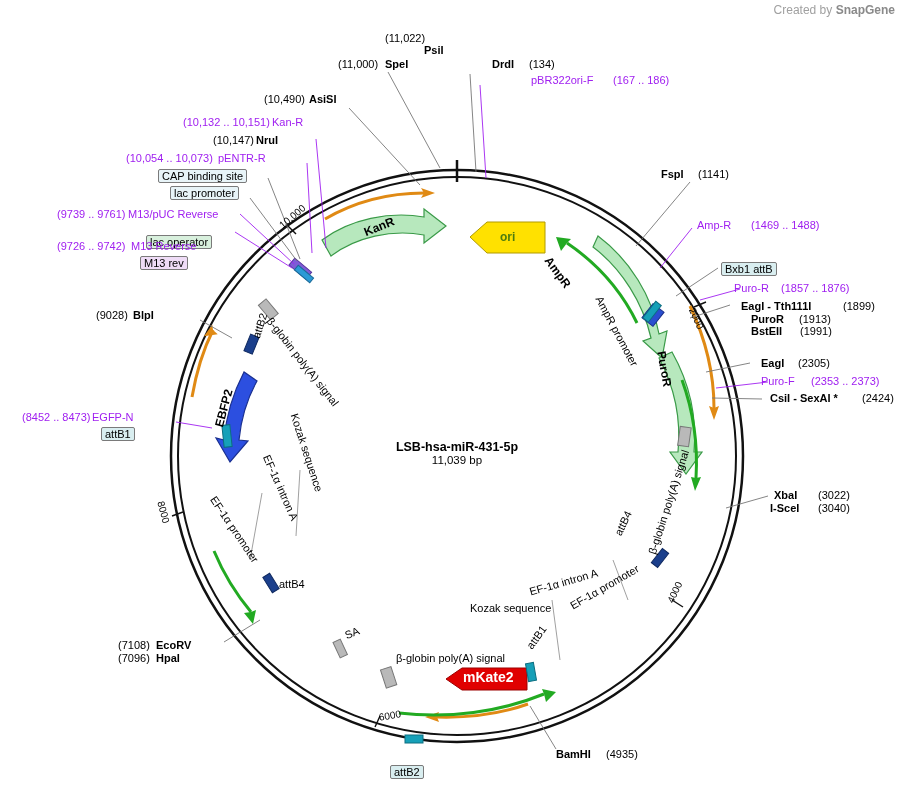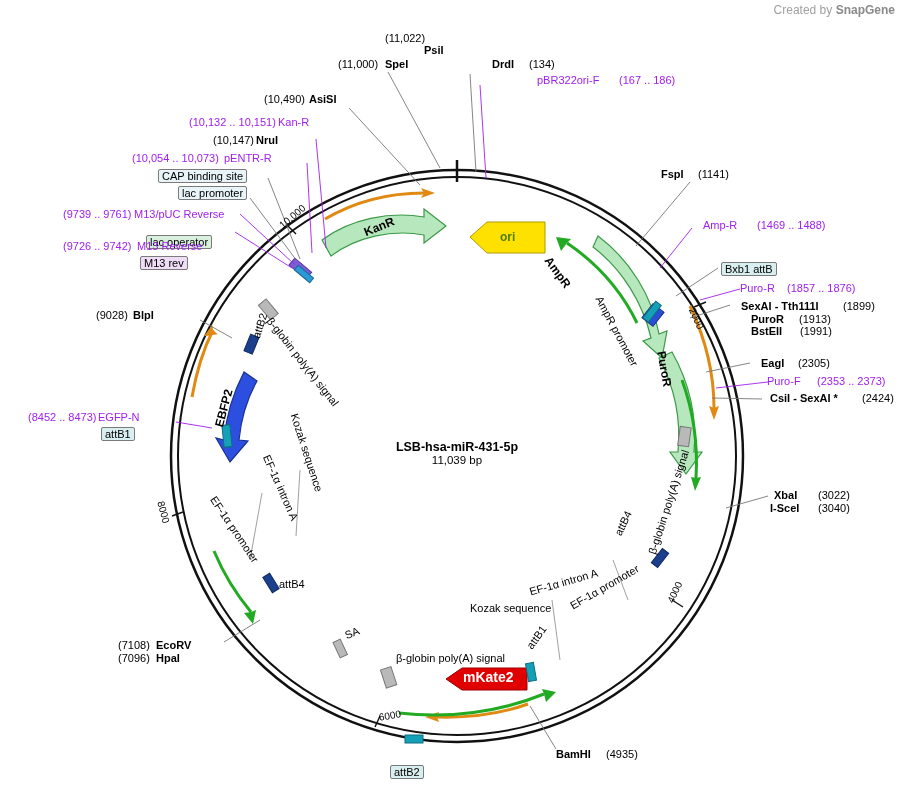--- a/index.html
+++ b/index.html
@@ -6,21 +6,21 @@
   body{
     width:903px;height:789px;
     background:#ffffff;
     font-family:"Liberation Sans", sans-serif;
     position:relative;
     overflow:hidden;
   }
   #stage{position:absolute;left:0;top:0;width:903px;height:789px;}
   .lbl{position:absolute;white-space:nowrap;font-size:11px;color:#000;}
   .bold{font-weight:bold;}
-  .purple{color:#a020f0;margin-left:6px;}
+  .purple{color:#a020f0;}
   .small{font-size:10px;}
   .boxed{
     border:1px solid #7a7a7a;background:#e8f4f8;padding:0px 3px;border-radius:2px;
     font-size:11px;
   }
   .boxed-lac{border:1px solid #7a7a7a;background:#d8f0dd;padding:0px 3px;border-radius:2px;font-size:11px;}
   .boxed-m13{border:1px solid #7a7a7a;background:#efdcf7;padding:0px 3px;border-radius:2px;font-size:11px;}
   .boxed-att{border:1px solid #7a7a7a;background:#d9eef0;padding:0px 3px;border-radius:2px;font-size:11px;}
   .boxed-bxb{border:1px solid #7a7a7a;background:#d9eef0;padding:0px 3px;border-radius:2px;font-size:11px;}
   .credit{position:absolute;right:8px;top:3px;font-size:12px;color:#a0a0a0;}
@@ -160,21 +160,21 @@
   <div class="lbl purple" style="left:183px;top:116px;">(10,132 .. 10,151)</div>
   <div class="lbl purple" style="left:272px;top:116px;">Kan-R</div>
 
   <div class="lbl" style="left:213px;top:134px;">(10,147)</div>
   <div class="lbl bold" style="left:256px;top:134px;">NruI</div>
 
   <div class="lbl purple" style="left:126px;top:152px;">(10,054 .. 10,073)</div>
   <div class="lbl purple" style="left:218px;top:152px;">pENTR-R</div>
 
   <div class="boxed" style="position:absolute;left:158px;top:169px;">CAP binding site</div>
-  <div class="boxed" style="position:absolute;left:178px;top:186px;text-align:center;">lac promoter</div>
+  <div class="boxed" style="position:absolute;left:170px;top:186px;text-align:center;">lac promoter</div>
 
   <div class="lbl purple" style="left:57px;top:208px;">(9739 .. 9761)</div>
   <div class="lbl purple" style="left:128px;top:208px;">M13/pUC Reverse</div>
 
   <div class="boxed-lac" style="position:absolute;left:146px;top:235px;">lac operator</div>
 
   <div class="lbl purple" style="left:57px;top:240px;">(9726 .. 9742)</div>
   <div class="lbl purple" style="left:131px;top:240px;">M13 Reverse</div>
 
   <div class="boxed-m13" style="position:absolute;left:140px;top:256px;">M13 rev</div>
@@ -183,21 +183,21 @@
   <div class="lbl" style="left:698px;top:168px;">(1141)</div>
 
   <div class="lbl purple" style="left:697px;top:219px;">Amp-R</div>
   <div class="lbl purple" style="left:751px;top:219px;">(1469 .. 1488)</div>
 
   <div class="boxed-bxb" style="position:absolute;left:721px;top:262px;">Bxb1 attB</div>
 
   <div class="lbl purple" style="left:734px;top:282px;">Puro-R</div>
   <div class="lbl purple" style="left:781px;top:282px;">(1857 .. 1876)</div>
 
-  <div class="lbl bold" style="left:741px;top:300px;">SexAI  - Tth111I</div>
+  <div class="lbl bold" style="left:741px;top:300px;">EagI  - Tth111I</div>
   <div class="lbl" style="left:843px;top:300px;">(1899)</div>
 
   <div class="lbl bold" style="left:751px;top:313px;">PuroR</div>
   <div class="lbl" style="left:799px;top:313px;">(1913)</div>
 
   <div class="lbl bold" style="left:751px;top:325px;">BstEII</div>
   <div class="lbl" style="left:800px;top:325px;">(1991)</div>
 
   <div class="lbl bold" style="left:761px;top:357px;">EagI</div>
   <div class="lbl" style="left:798px;top:357px;">(2305)</div>

